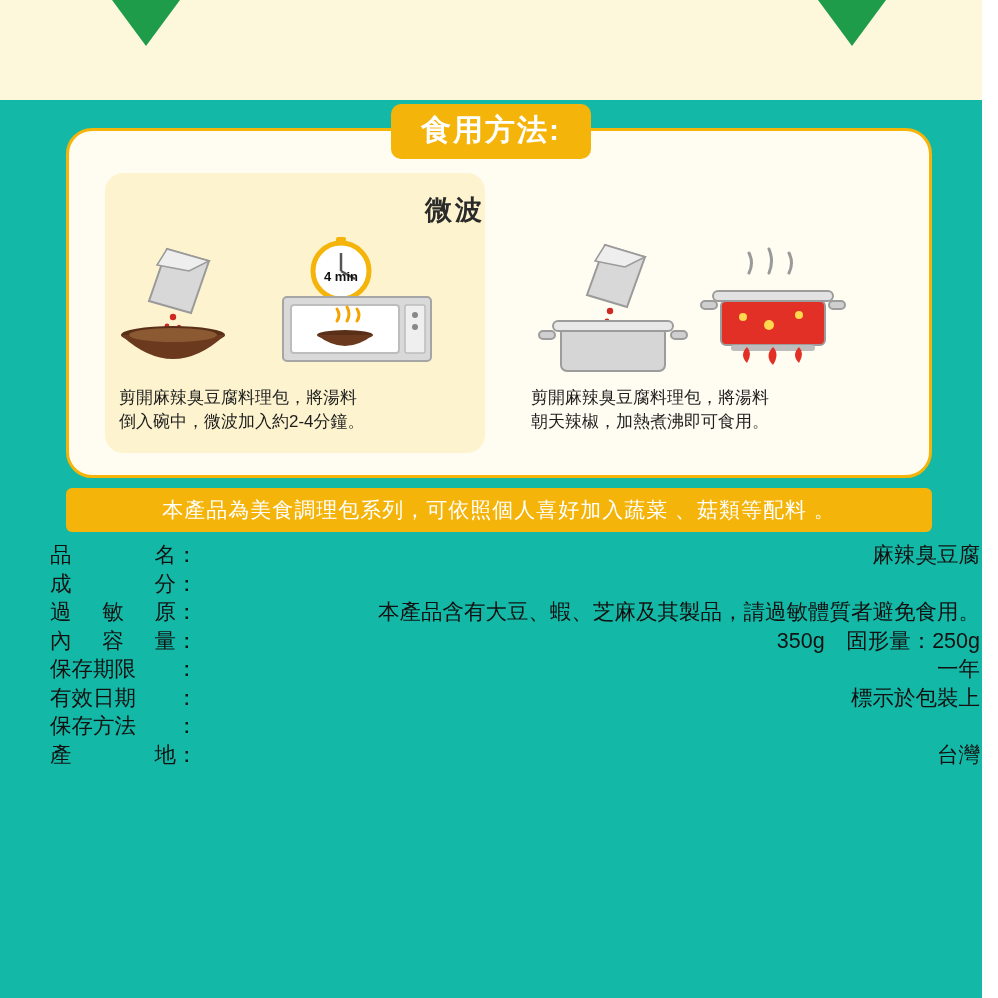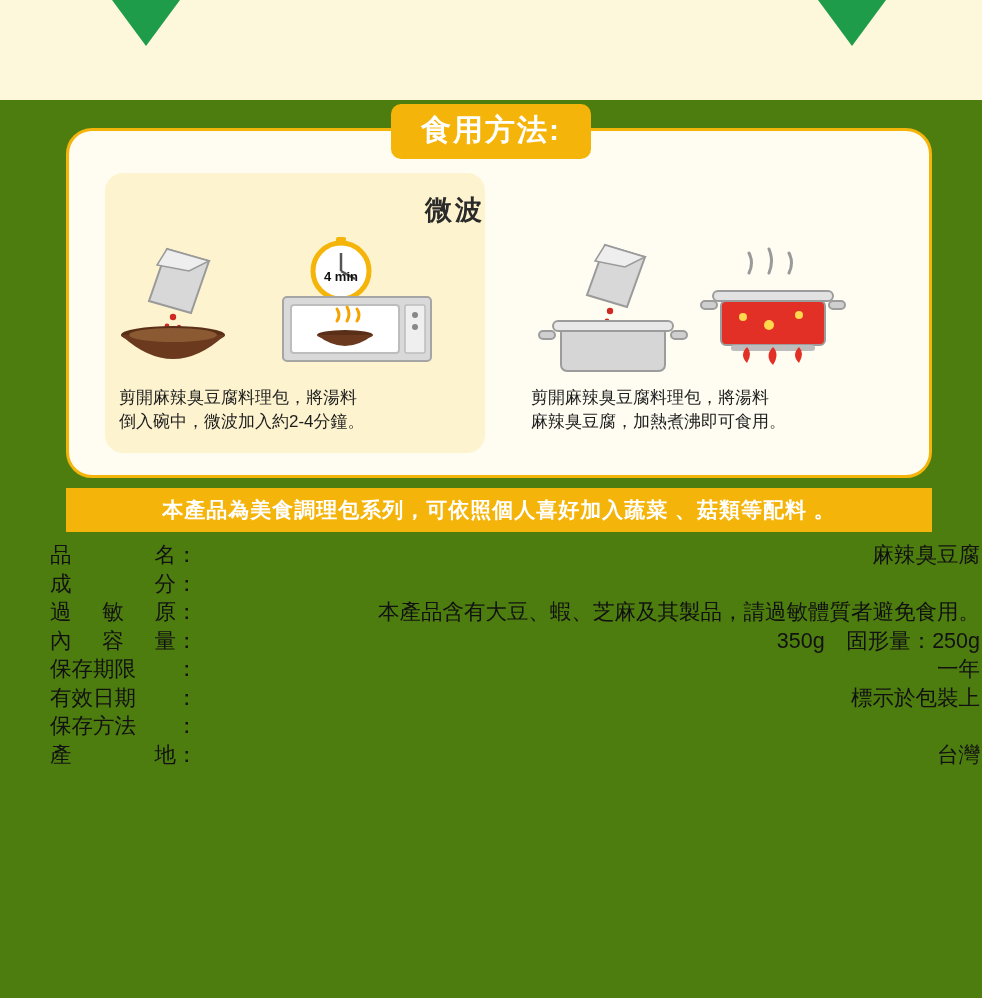--- a/index.html
+++ b/index.html
@@ -5,21 +5,21 @@
   * { box-sizing: border-box; }
   html, body {
     margin: 0; padding: 0;
     width: 998px; height: 998px;
     background: #ffffff;
     font-family: "Liberation Sans", sans-serif;
   }
   #page {
     position: relative;
     width: 982px; height: 998px;
-    background: #4d7c0f;
+    background: #14b8a6;
     overflow: hidden;
     padding-left: 16px;
   }
   
   .cream-top {
     position: absolute;
     left: 0; top: 0; width: 998px; height: 100px;
     background: #fdf8dc;
   }
   .wedge {
@@ -99,24 +99,24 @@
     top: 58px;
     height: 150px;
   }
 
   
   .banner {
     position: absolute;
     left: 66px; top: 488px;
     width: 866px; height: 44px;
     background: #f4b40a;
-    border-radius: 0;
+    border-radius: 6px;
     color: #ffffff;
     font-size: 21px;
-    font-weight: bold;
+    font-weight: normal;
     letter-spacing: 1px;
     display: flex;
     align-items: center;
     justify-content: center;
     text-align: right;
   }
 
   
   .specs {
     position: absolute;
@@ -245,21 +245,21 @@
           <g>
             <rect x="214" y="114" width="84" height="6" rx="3" fill="#bdbdbd"></rect>
             <path d="M230 132 q-8 -8 0 -16 q6 6 0 16 Z" fill="#e33027"></path>
             <path d="M256 134 q-9 -9 0 -18 q7 7 0 18 Z" fill="#e33027"></path>
             <path d="M282 132 q-8 -8 0 -16 q6 6 0 16 Z" fill="#e33027"></path>
           </g>
         </svg>
       </div>
       <div class="method-caption">
         <div>剪開麻辣臭豆腐料理包，將湯料</div>
-        <div>麻辣臭豆腐，加熱煮沸即可食用。</div>
+        <div>朝天辣椒，加熱煮沸即可食用。</div>
       </div>
     </div>
   </div>
 
   <div class="banner">本產品為美食調理包系列，可依照個人喜好加入蔬菜 、菇類等配料 。</div>
 
   <div class="specs">
 
     <div class="spec-row">
       <div class="spec-label">

